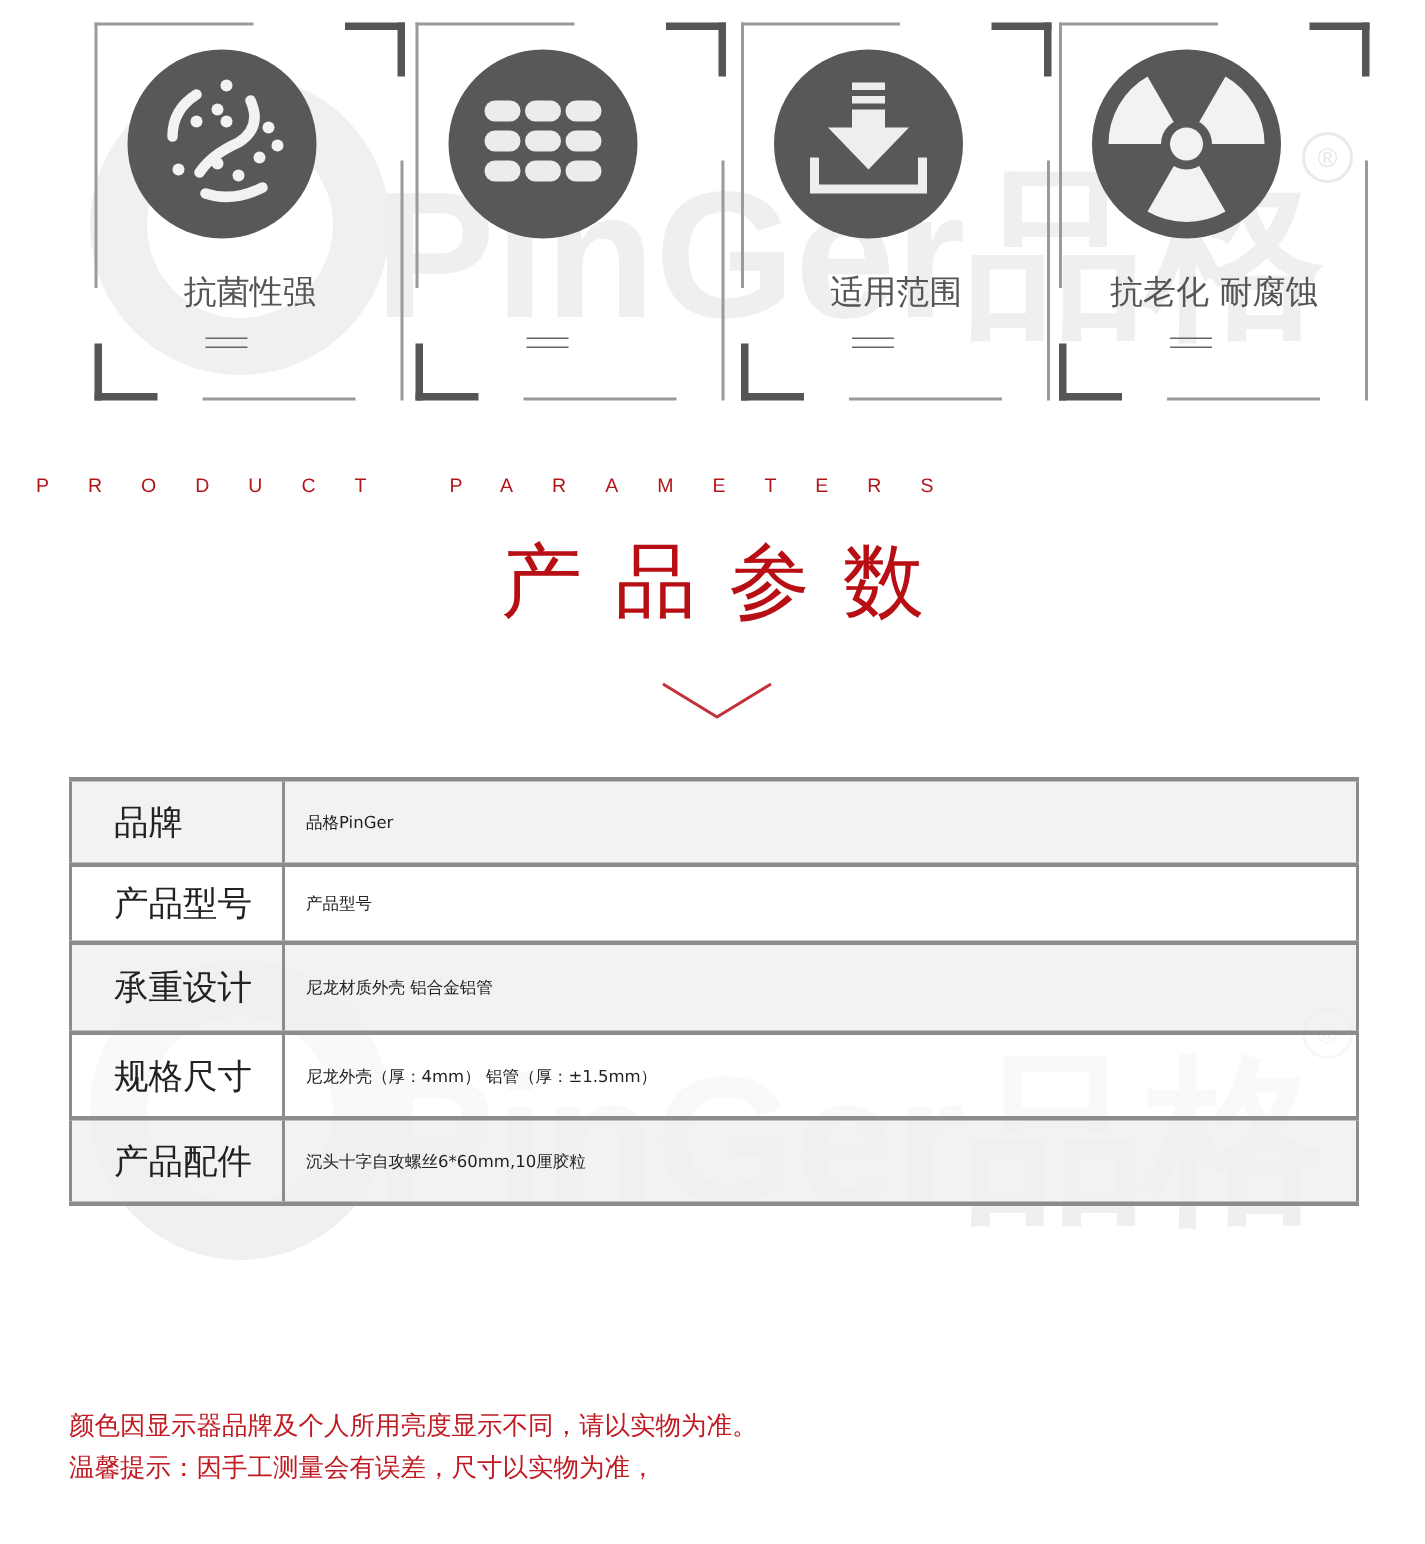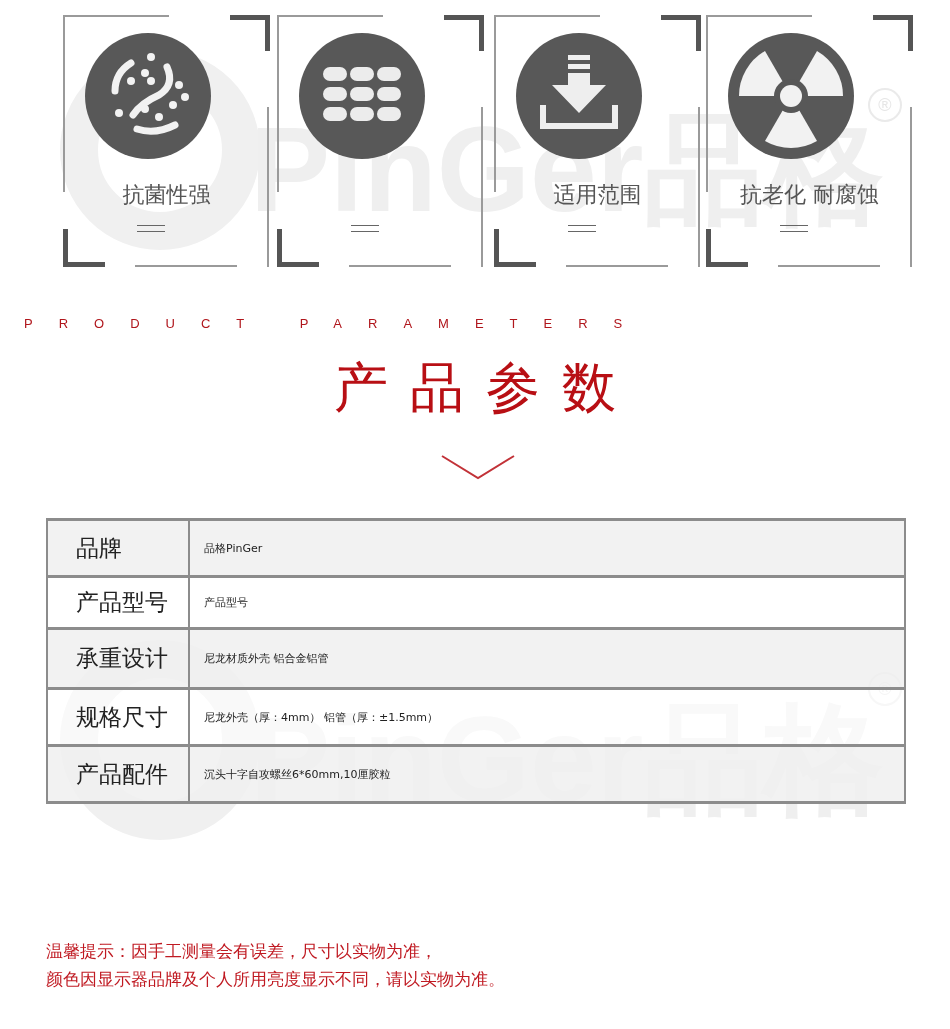--- a/index.html
+++ b/index.html
@@ -164,15 +164,15 @@
     <td class="v">尼龙外壳（厚：4mm） 铝管（厚：±1.5mm）</td>
   </tr>
   <tr class="odd" style="height:57px;">
     <td class="k">产品配件</td>
     <td class="v">沉头十字自攻螺丝6*60mm,10厘胶粒</td>
   </tr>
 </tbody>
   </table>
 
 <div class="note">
+  <div>颜色因显示器品牌及个人所用亮度显示不同，请以实物为准。</div>
   <div>温馨提示：因手工测量会有误差，尺寸以实物为准，</div>
-  <div>颜色因显示器品牌及个人所用亮度显示不同，请以实物为准。</div>
 </div>
 
 </body></html>

